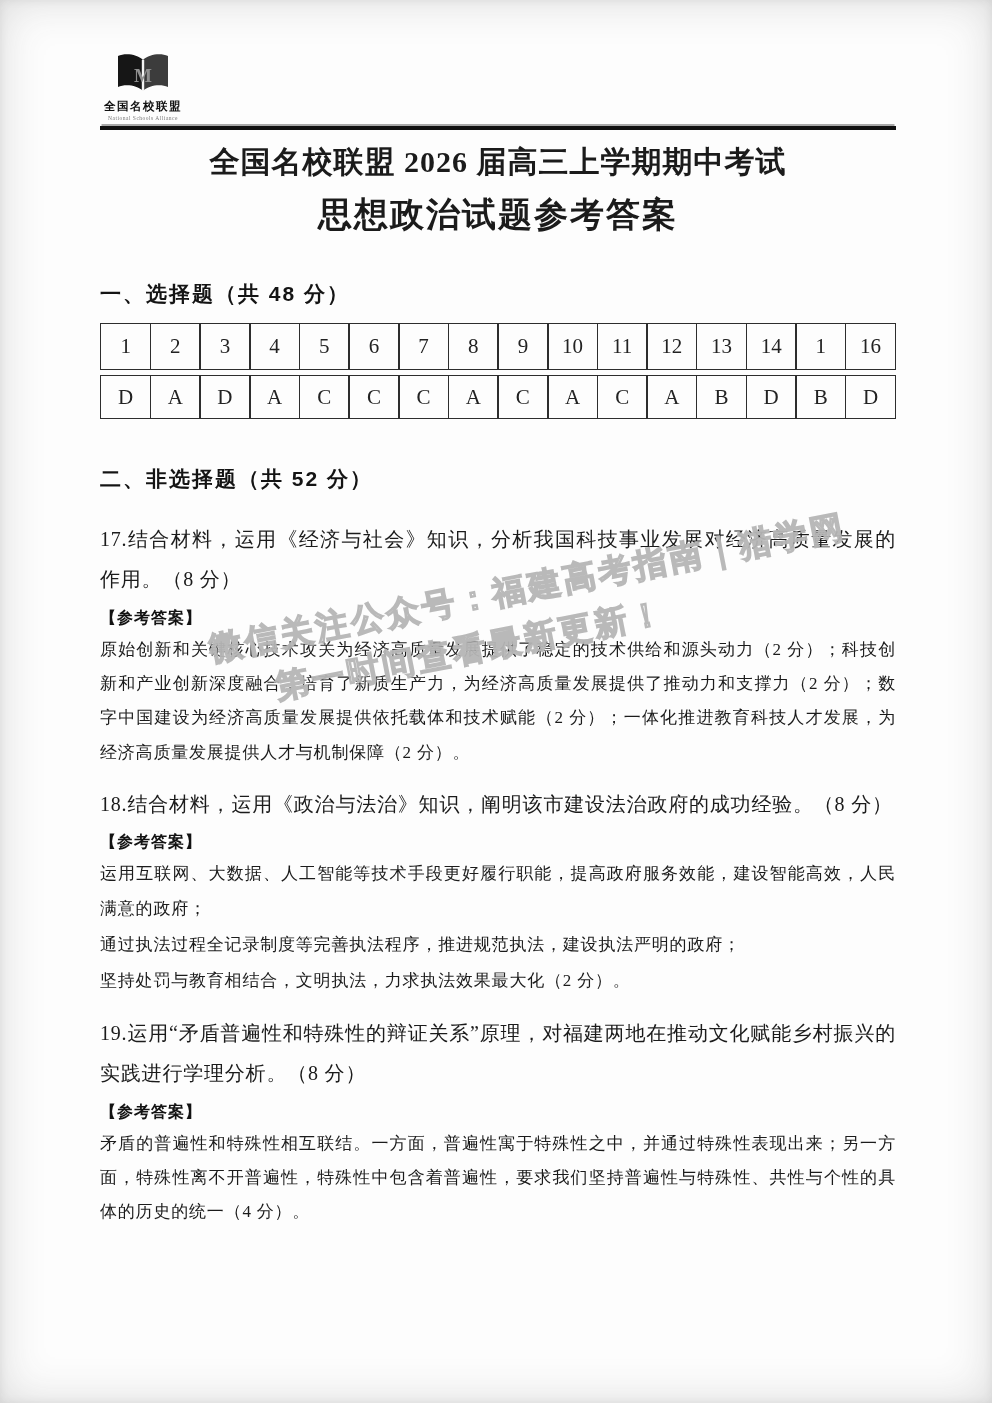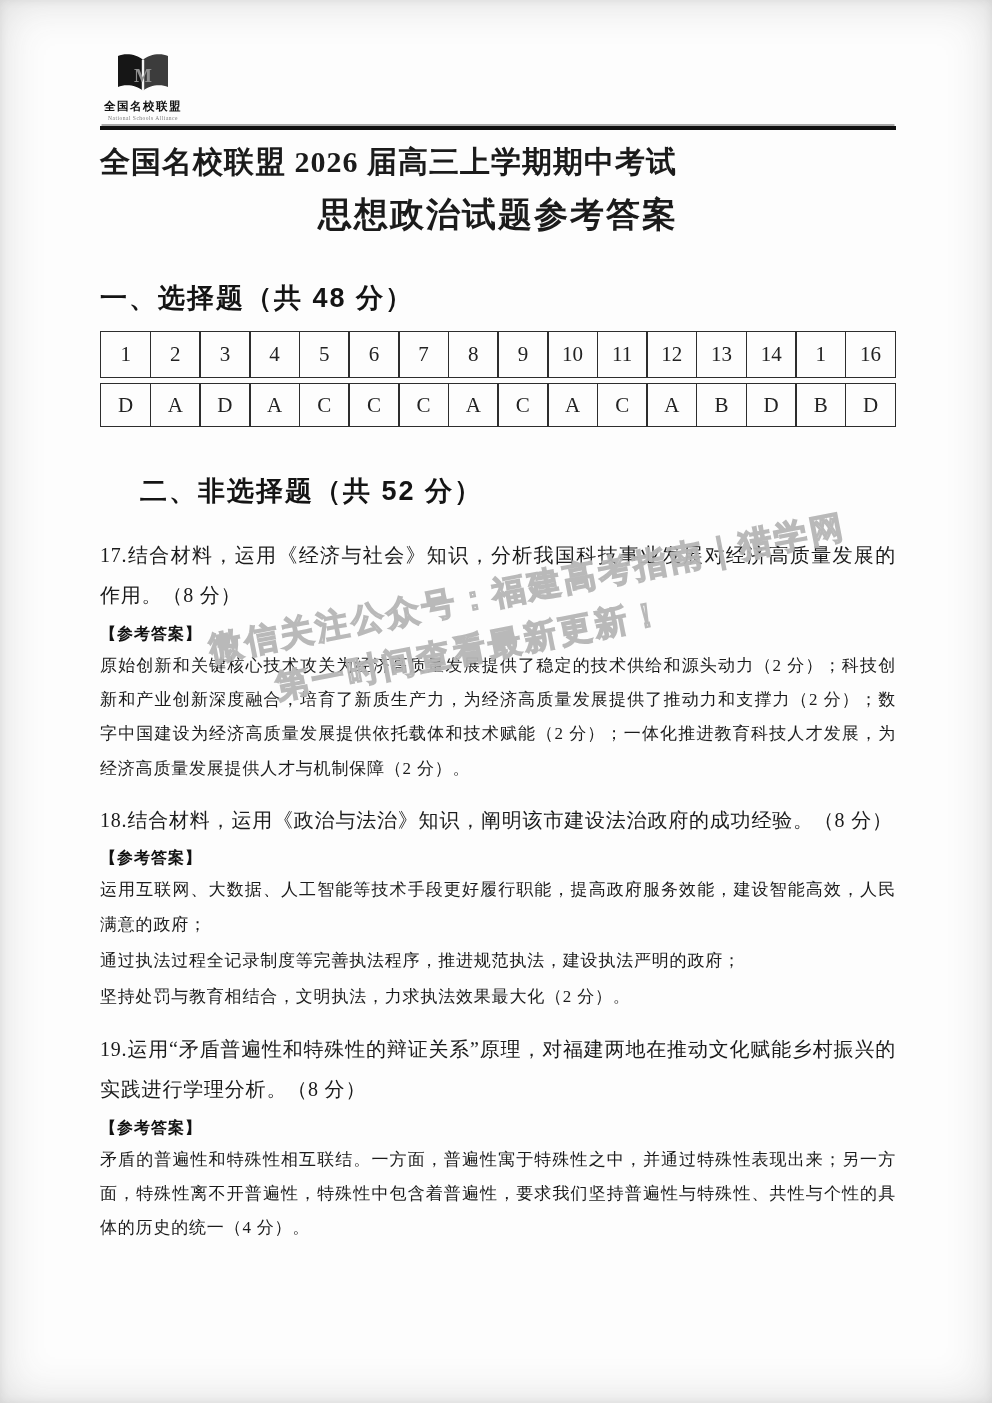--- a/index.html
+++ b/index.html
@@ -16,29 +16,29 @@
   }
   .page { position:absolute; inset:0; padding:52px 96px 0 100px; box-sizing:border-box; z-index:2; }
 
   
   .logo-block { width:86px; text-align:center; }
   .logo-name { font-family:"Liberation Sans",sans-serif; font-weight:bold; font-size:11.5px; letter-spacing:1.5px; margin-top:1px; color:#111; }
   .logo-en { font-size:5.5px; color:#777; letter-spacing:0.5px; margin-top:1px; }
 
   .rule { height:4px; background:#101010; margin-top:5px; box-shadow:0 -3px 0 -1.5px #555; }
 
-  .title1 { font-weight:bold; font-size:30px; letter-spacing:1px; margin-top:12px; }
+  .title1 { text-align:center; font-weight:bold; font-size:30px; letter-spacing:1px; margin-top:12px; }
   .title2 { text-align:center; font-weight:bold; font-size:34px; letter-spacing:2px; margin-top:9px; }
 
   .sec-heading {
     font-family:"Liberation Sans","DejaVu Sans",sans-serif;
-    font-weight:bold; font-size:27px; letter-spacing:2px; color:#141414;
+    font-weight:bold; font-size:21px; letter-spacing:2px; color:#141414;
   }
   .sec1 { margin-top:42px; }
-  .sec2 { margin-top:46px;margin-left:40px; }
+  .sec2 { margin-top:46px; }
 
   
   .answer-table { margin-top:15px; }
   .trow { display:flex; }
   .trow + .trow { margin-top:5px; }
   .tcell {
     flex:1 1 0; text-align:center;
     border:1.6px solid #2d2d2d; margin-left:-1.6px;
     font-size:21px; color:#222;
   }

